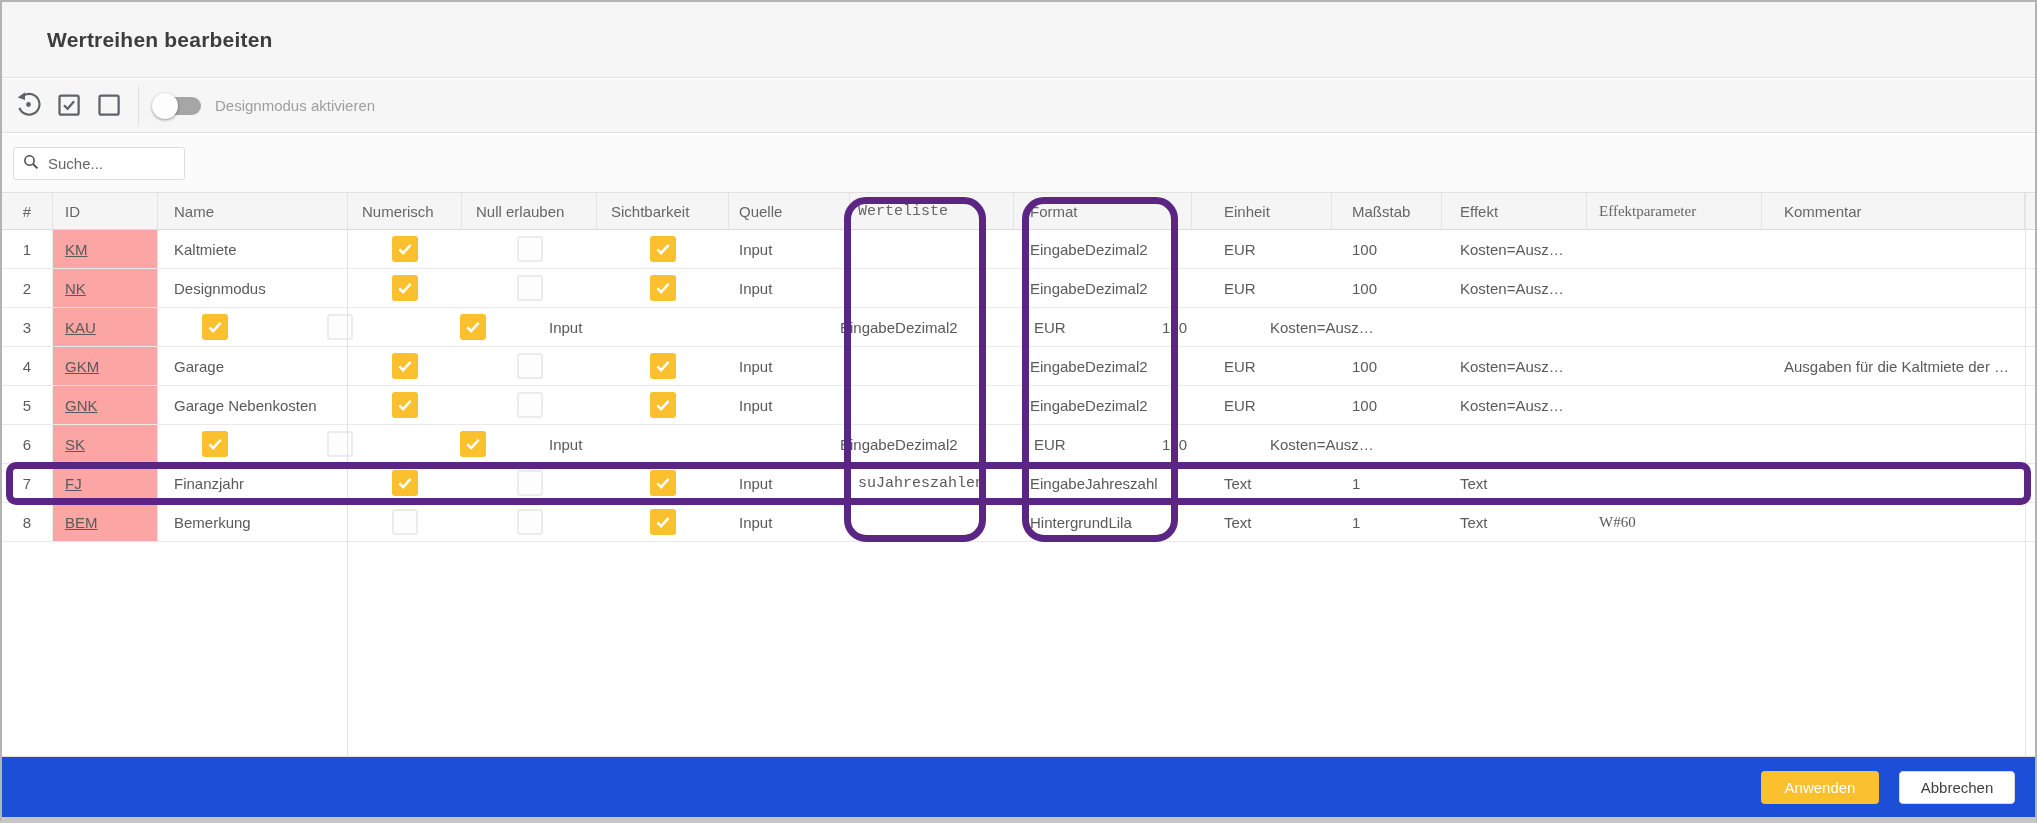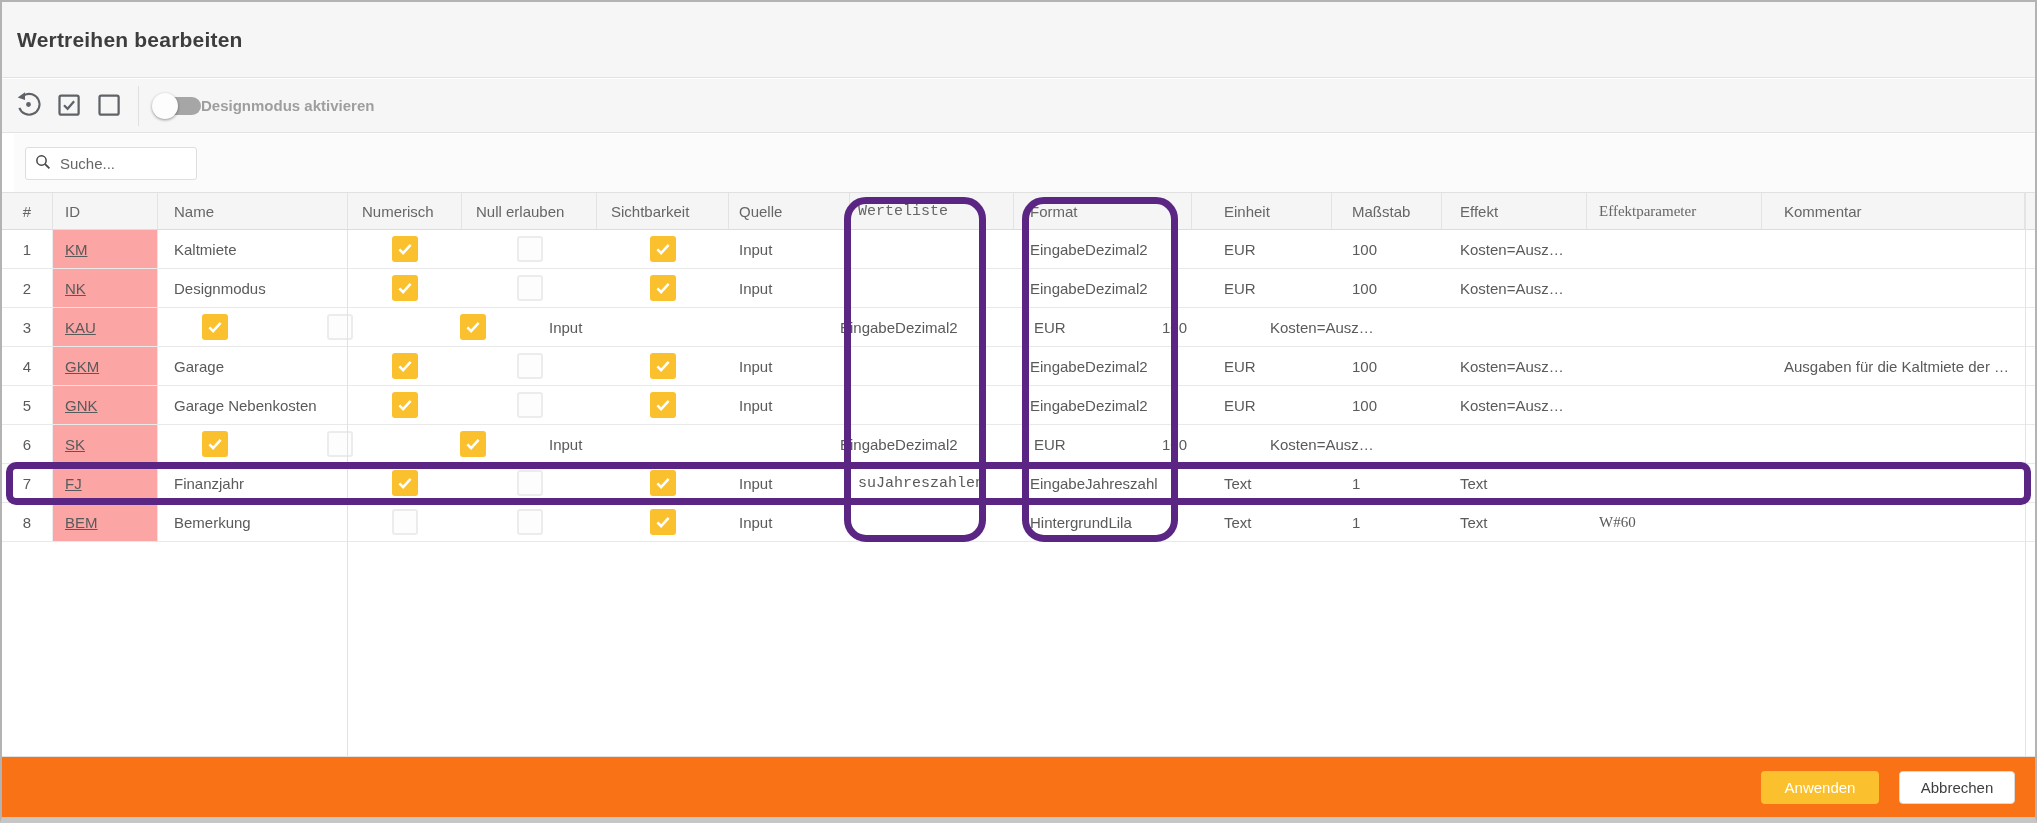--- a/index.html
+++ b/index.html
@@ -7,37 +7,37 @@
 
   .dialog{
     position:relative; width:2037px; height:823px;
     border:2px solid #b3b3b3; border-bottom:6px solid #c6c6c6;
     background:#fff; overflow:hidden;
   }
 
   
   .titlebar{ position:absolute; left:0; right:0; top:0; height:76px;
     background:#f6f6f6; border-bottom:1px solid #e2e2e2; display:flex; align-items:center; }
-  .titlebar h1{ margin-left:15px; font-size:21px; font-weight:600; color:#3d3d3d; letter-spacing:.2px; }
+  .titlebar h1{ margin-left:45px; font-size:21px; font-weight:600; color:#3d3d3d; letter-spacing:.2px; }
 
   .toolbar{ position:absolute; left:0; right:0; top:77px; height:54px;
     background:#f6f6f6; border-bottom:1px solid #e2e2e2; display:flex; align-items:center; }
   .tbtn{ background:none; border:none; width:40px; height:40px; display:flex;
     align-items:center; justify-content:center; cursor:pointer; }
   .tbtn:nth-child(1){ margin-left:6px; }
   .tbtn svg{ width:27px; height:27px; }
   .tb-divider{ width:1px; height:40px; background:#e0e0e0; margin:0 8px 0 10px; }
   .toggle{ position:relative; width:46px; height:26px; margin-left:8px; cursor:pointer; }
   .toggle .track{ position:absolute; left:0; top:4px; width:46px; height:18px;
     border-radius:9px; background:#a6a6a6; }
   .toggle .knob{ position:absolute; left:-3px; top:0px; width:26px; height:26px;
     border-radius:50%; background:#fdfdfd; box-shadow:0 1px 3px rgba(0,0,0,.4); }
-  .toggle-label{ font-size:15px; color:#9e9e9e;font-weight:bold; }
-
-  .searchband{ position:absolute; left:12px; right:0; top:132px; height:58px; background:#fbfbfb;padding-left:32px; }
+  .toggle-label{ margin-left:14px; font-size:15px; color:#9e9e9e; }
+
+  .searchband{ position:absolute; left:0; right:0; top:132px; height:58px; background:#fbfbfb;padding-left:32px; }
   .searchbox{ position:absolute; left:11px; top:13px; width:172px; height:33px;
     background:#fff; border:1px solid #dedede; border-radius:3px;
     display:flex; align-items:center; }
   .searchbox svg{ width:18px; height:18px; margin:0 8px 0 8px; flex:0 0 auto; }
   .searchbox input{ border:none; outline:none; width:120px; font-size:15px; color:#444;
     font-family:"Liberation Sans", sans-serif; background:transparent; }
   .searchbox input::placeholder{ color:#666; opacity:1; }
 
   
   .grid{ position:absolute; left:0; right:0; top:190px; height:566px; background:#fff; }
@@ -77,21 +77,21 @@
   .pinned-sep{ position:absolute; left:345px; top:228px; width:1px; height:528px; background:#e2e2e2; }
   .right-sep{ position:absolute; left:2023px; top:190px; width:1px; height:566px; background:#e4e4e4; }
 
   
   .ann{ position:absolute; border:7px solid #5b2583; pointer-events:none; z-index:6; background:transparent; }
   .ann-wert{ left:842px; top:195px; width:142px; height:345px; border-radius:22px; }
   .ann-format{ left:1020px; top:195px; width:156px; height:345px; border-radius:22px; }
   .ann-row7{ left:4px; top:460px; width:2025px; height:43px; border-radius:10px; }
 
   
-  .footer{ position:absolute; left:0; right:0; bottom:0; height:61px; background:#f97316;
+  .footer{ position:absolute; left:0; right:0; bottom:0; height:61px; background:#1d4ed8;
     border-top:1px solid #e2e2e2; display:flex; align-items:center; justify-content:flex-end; gap:20px; padding-right:20px; }
   .btn{ height:33px; border-radius:4px; font-size:15px; font-family:"Liberation Sans", sans-serif;
     display:flex; align-items:center; justify-content:center; cursor:pointer; }
   .btn-apply{ width:118px; background:#fbc02d; color:#fff; border:none; font-weight:400; }
   .btn-cancel{ width:116px; background:#fff; color:#3f3f3f; border:1px solid #dadada; }
 </style>
 </head>
 <body>
 
 <div class="dialog">

